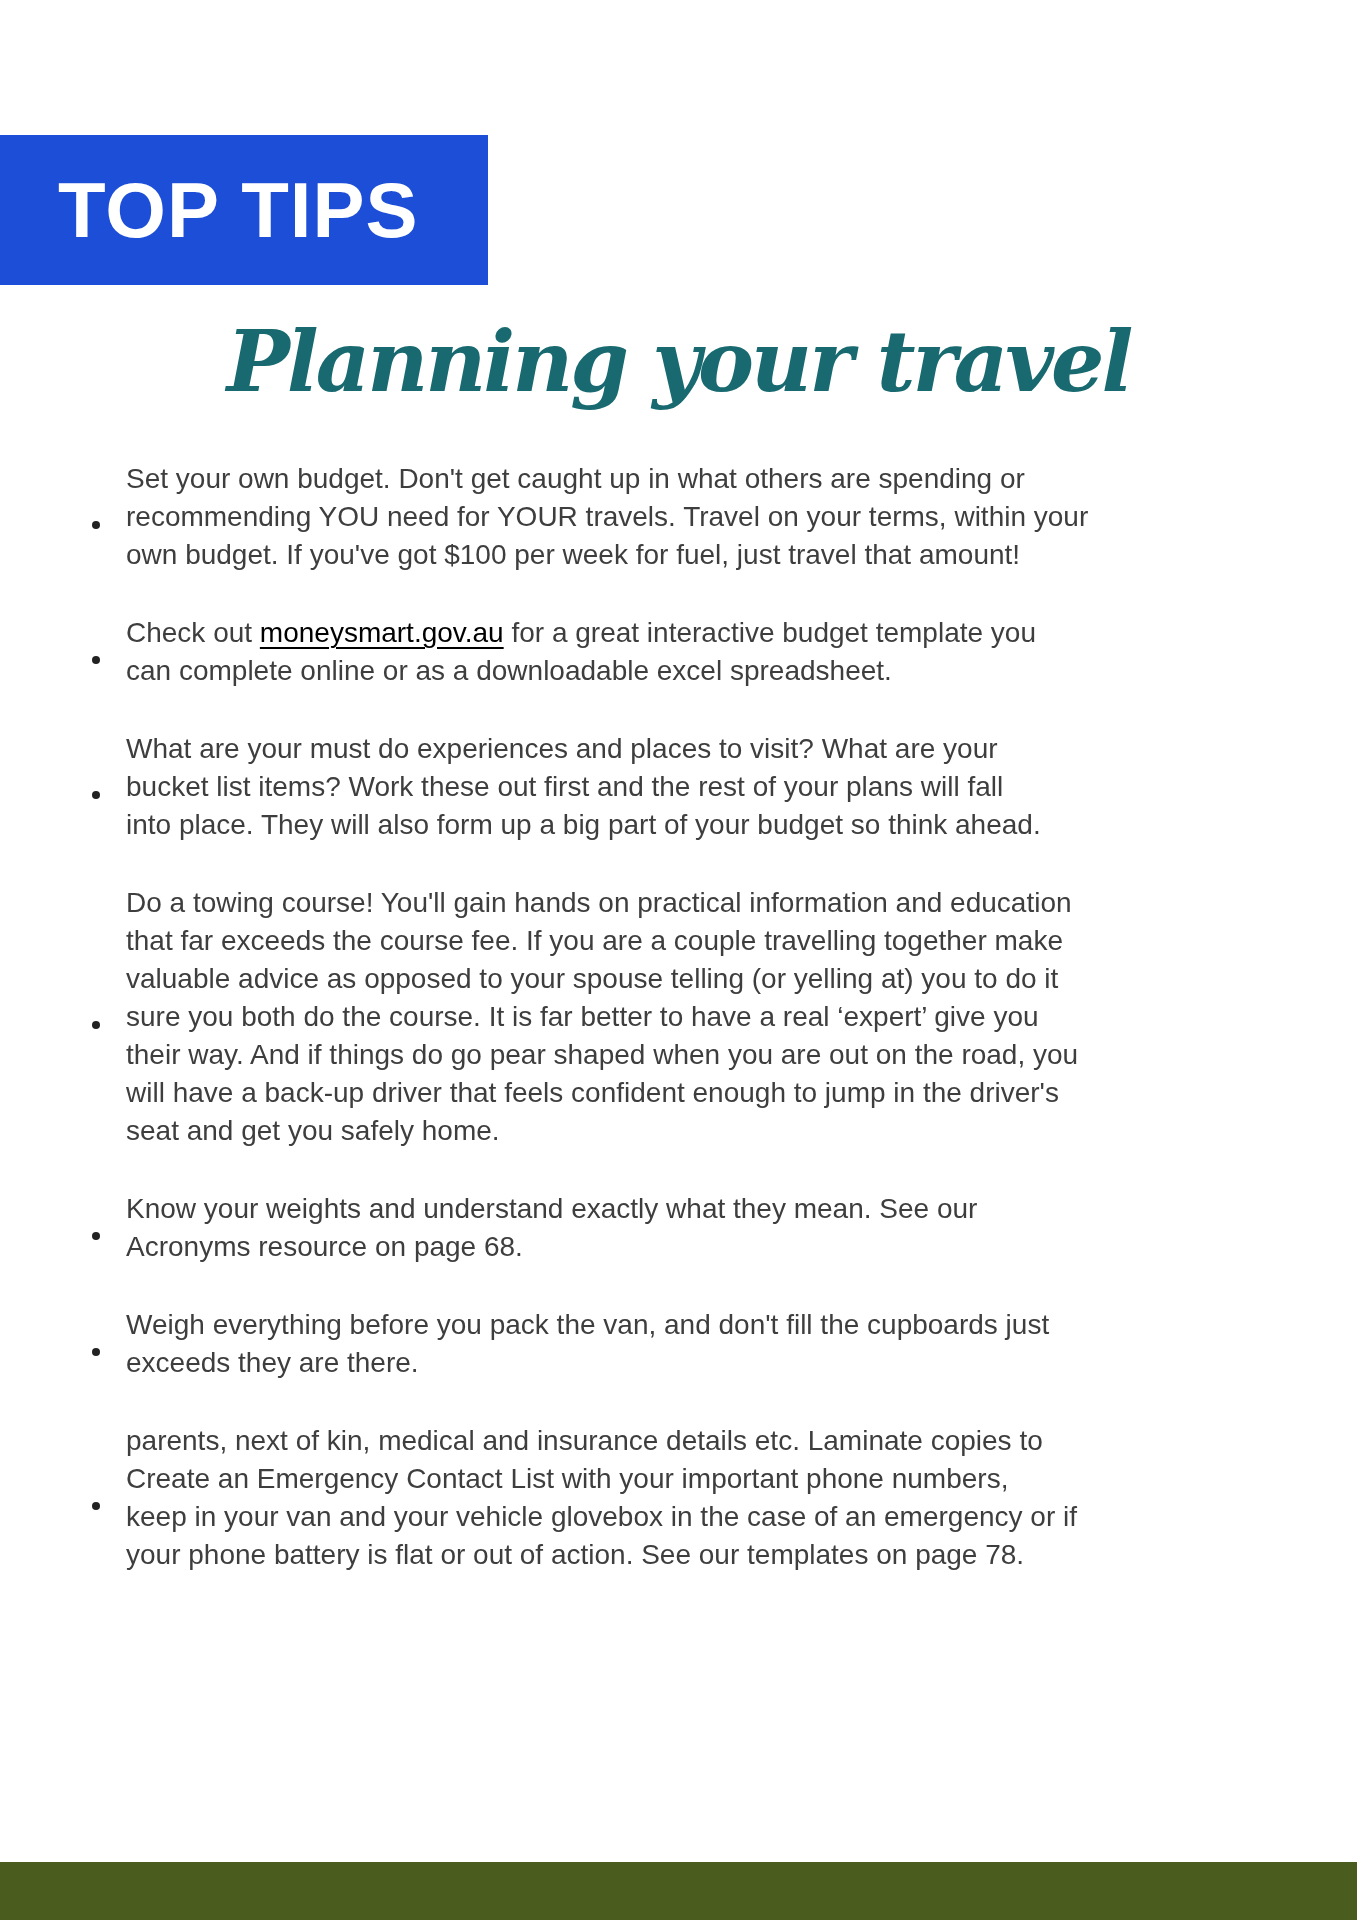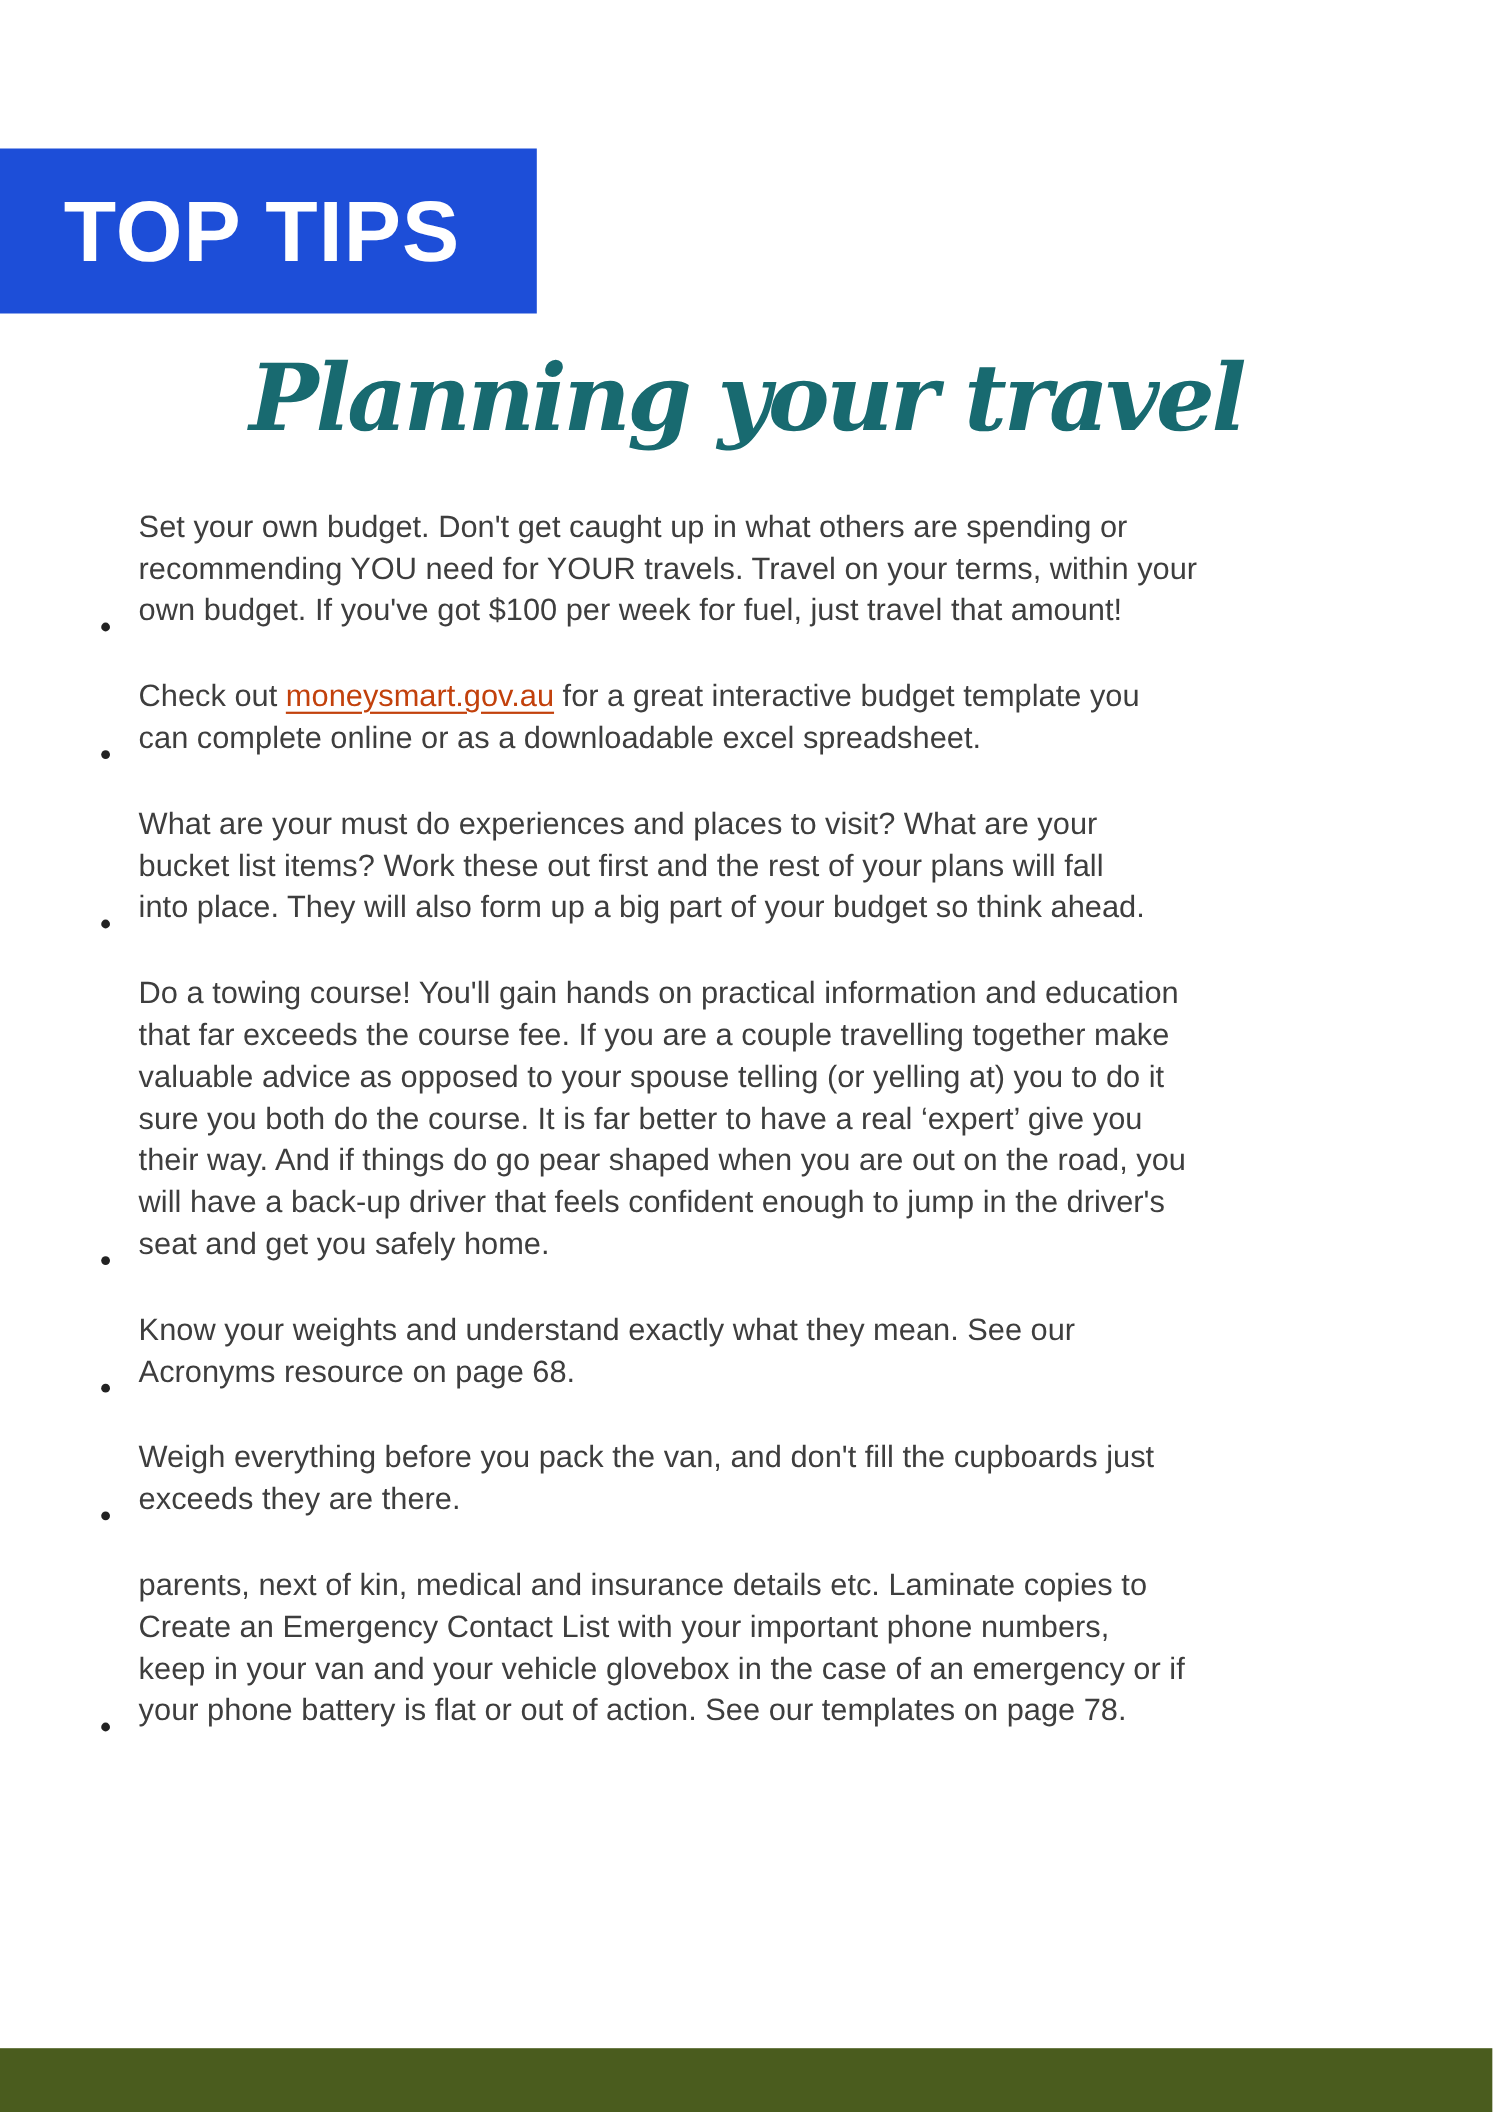--- a/index.html
+++ b/index.html
@@ -58,38 +58,38 @@
     left: 90px;
     right: 50px;
   }
   ul.tips {
     list-style: none;
     margin: 0;
     padding: 0;
   }
   ul.tips li {
     display: flex;
-    align-items: flex-end;
+    align-items: center;
     margin: 0 0 40px 0;
     color: #3E3E3E;
     font-size: 28px;
     line-height: 38px;
   }
   .dot {
     flex: 0 0 auto;
     width: 8px;
     height: 8px;
     border-radius: 50%;
     background: #222222;
     margin: 15px 26px 0 2px;
   }
   .tip-lines { flex: 1 1 auto; }
   .line { white-space: nowrap; }
   a.inline-link {
-    color: #c2410c;
+    color: #000000;
     text-decoration: underline;
     text-underline-offset: 5px;
     text-decoration-thickness: 2px;
   }
 
   
   .footer-bar {
     position: absolute;
     left: 0;
     bottom: 0;

